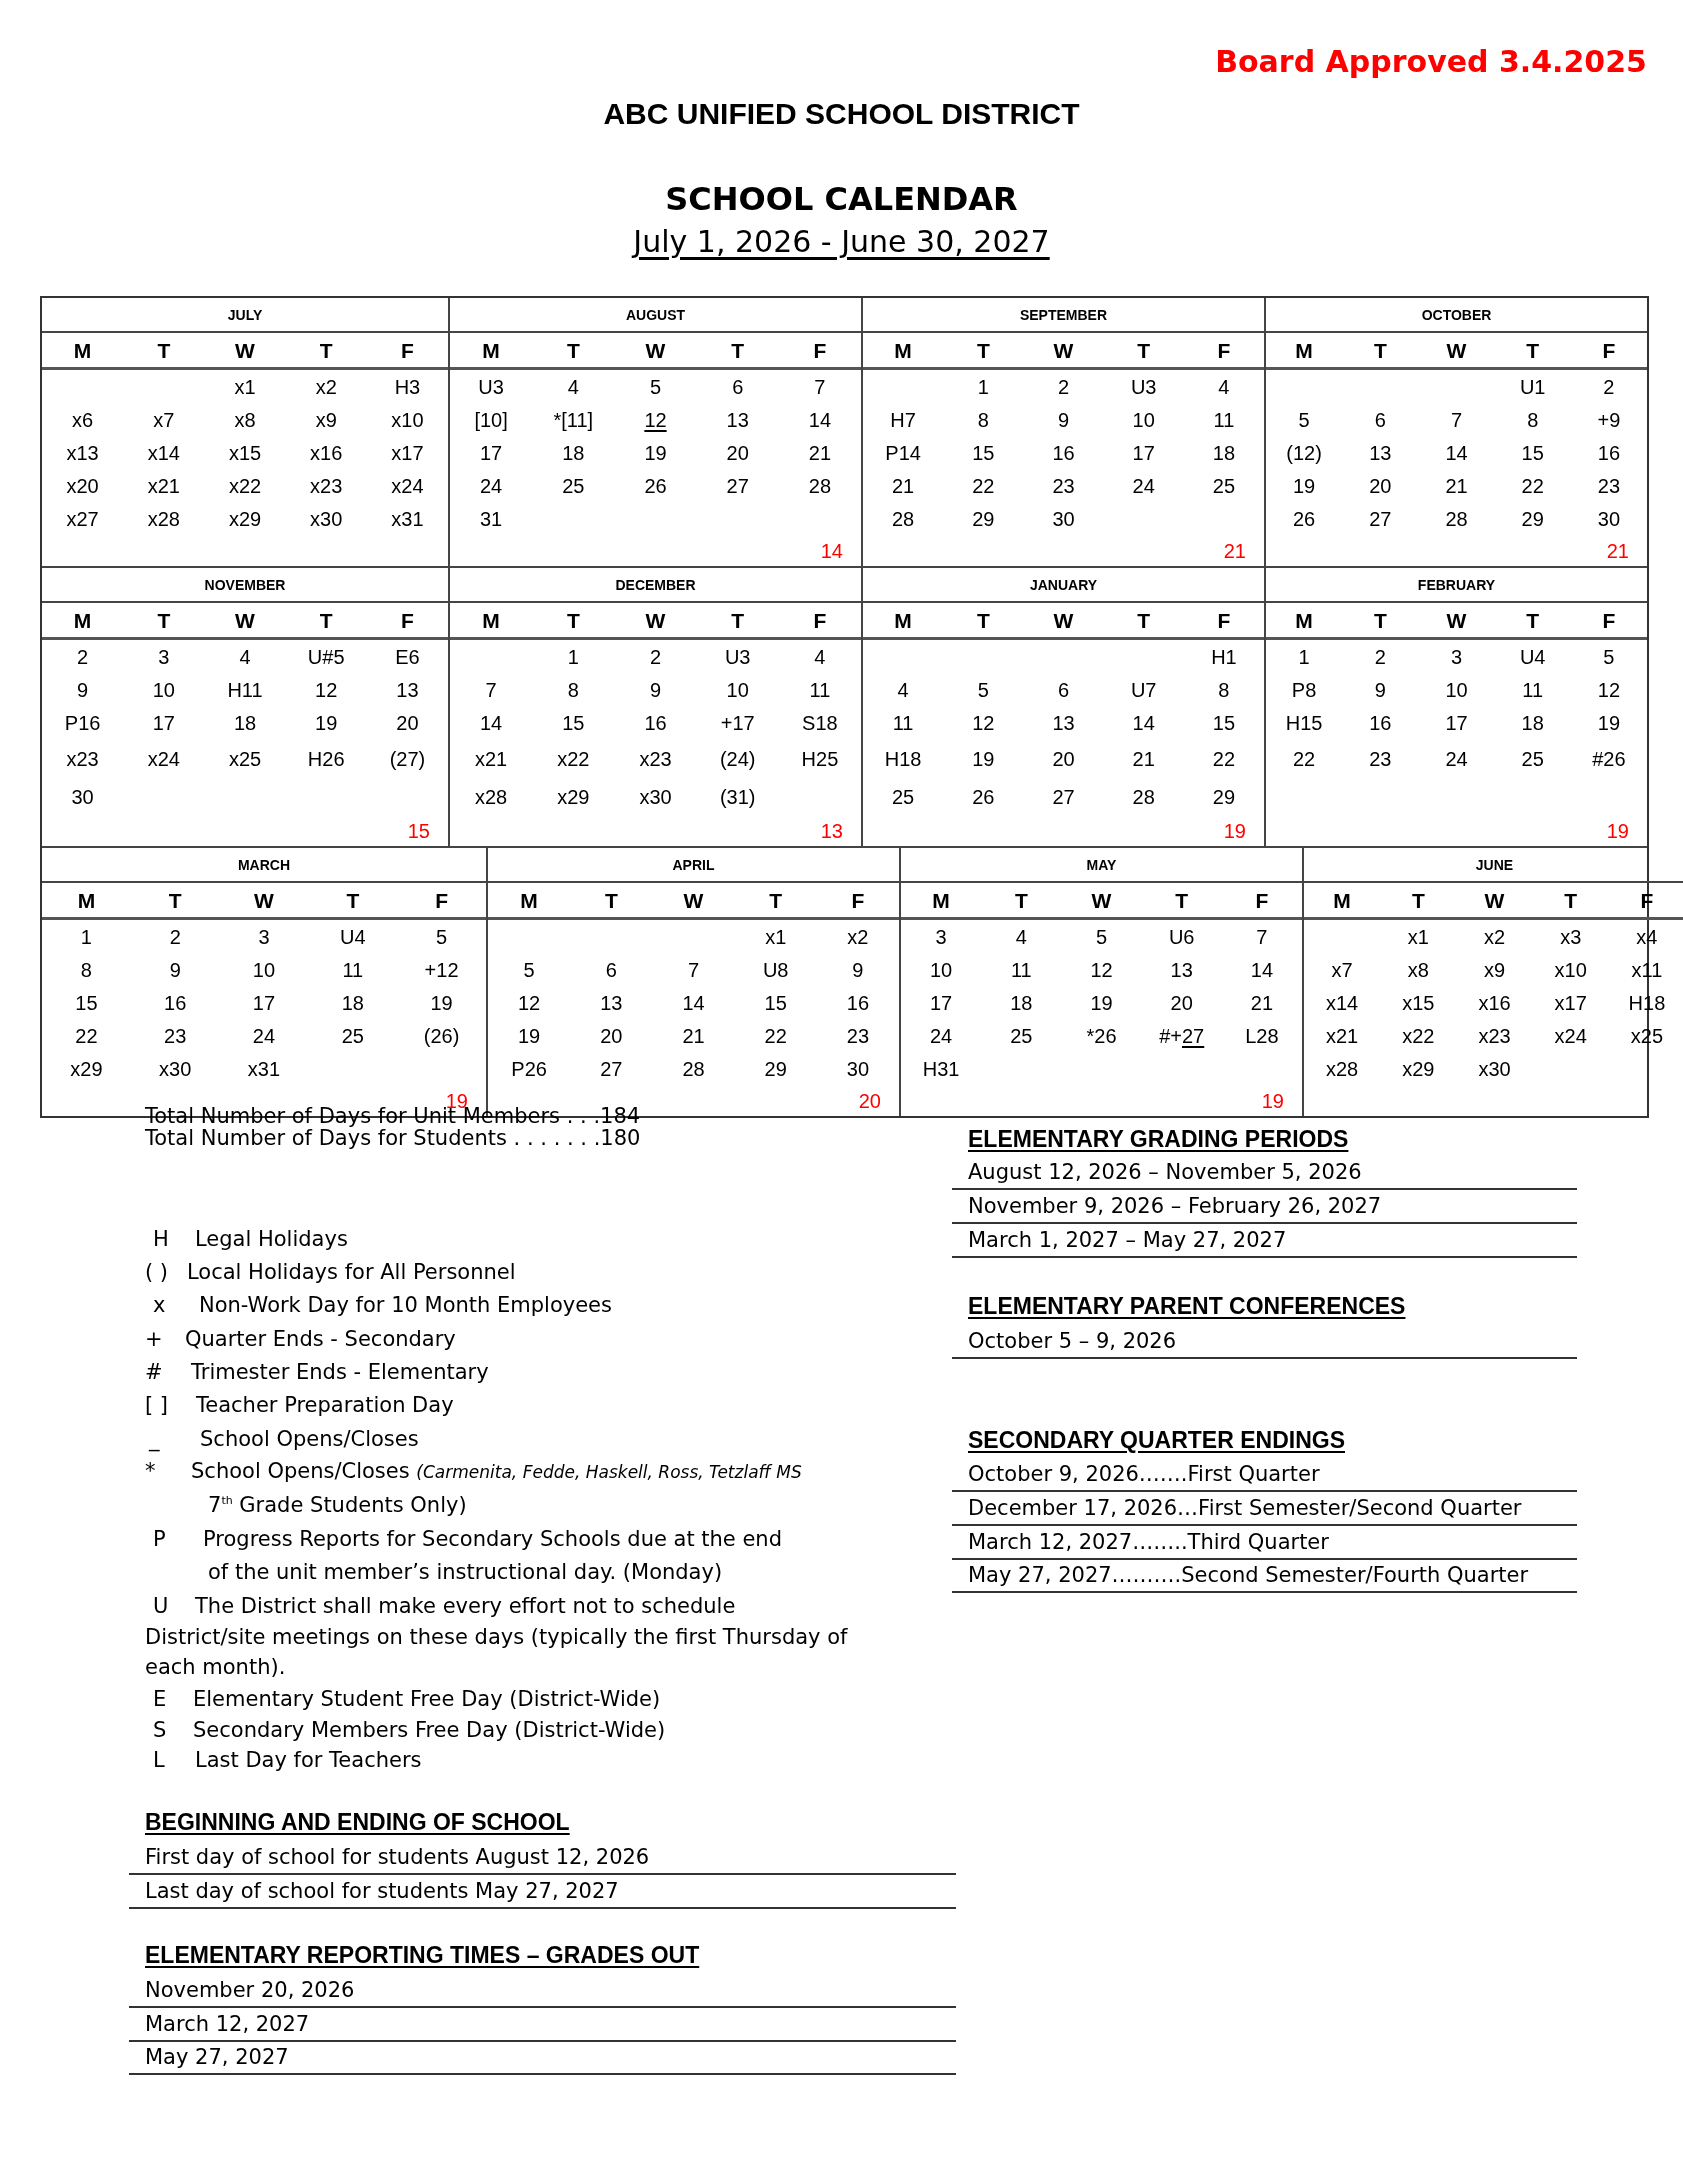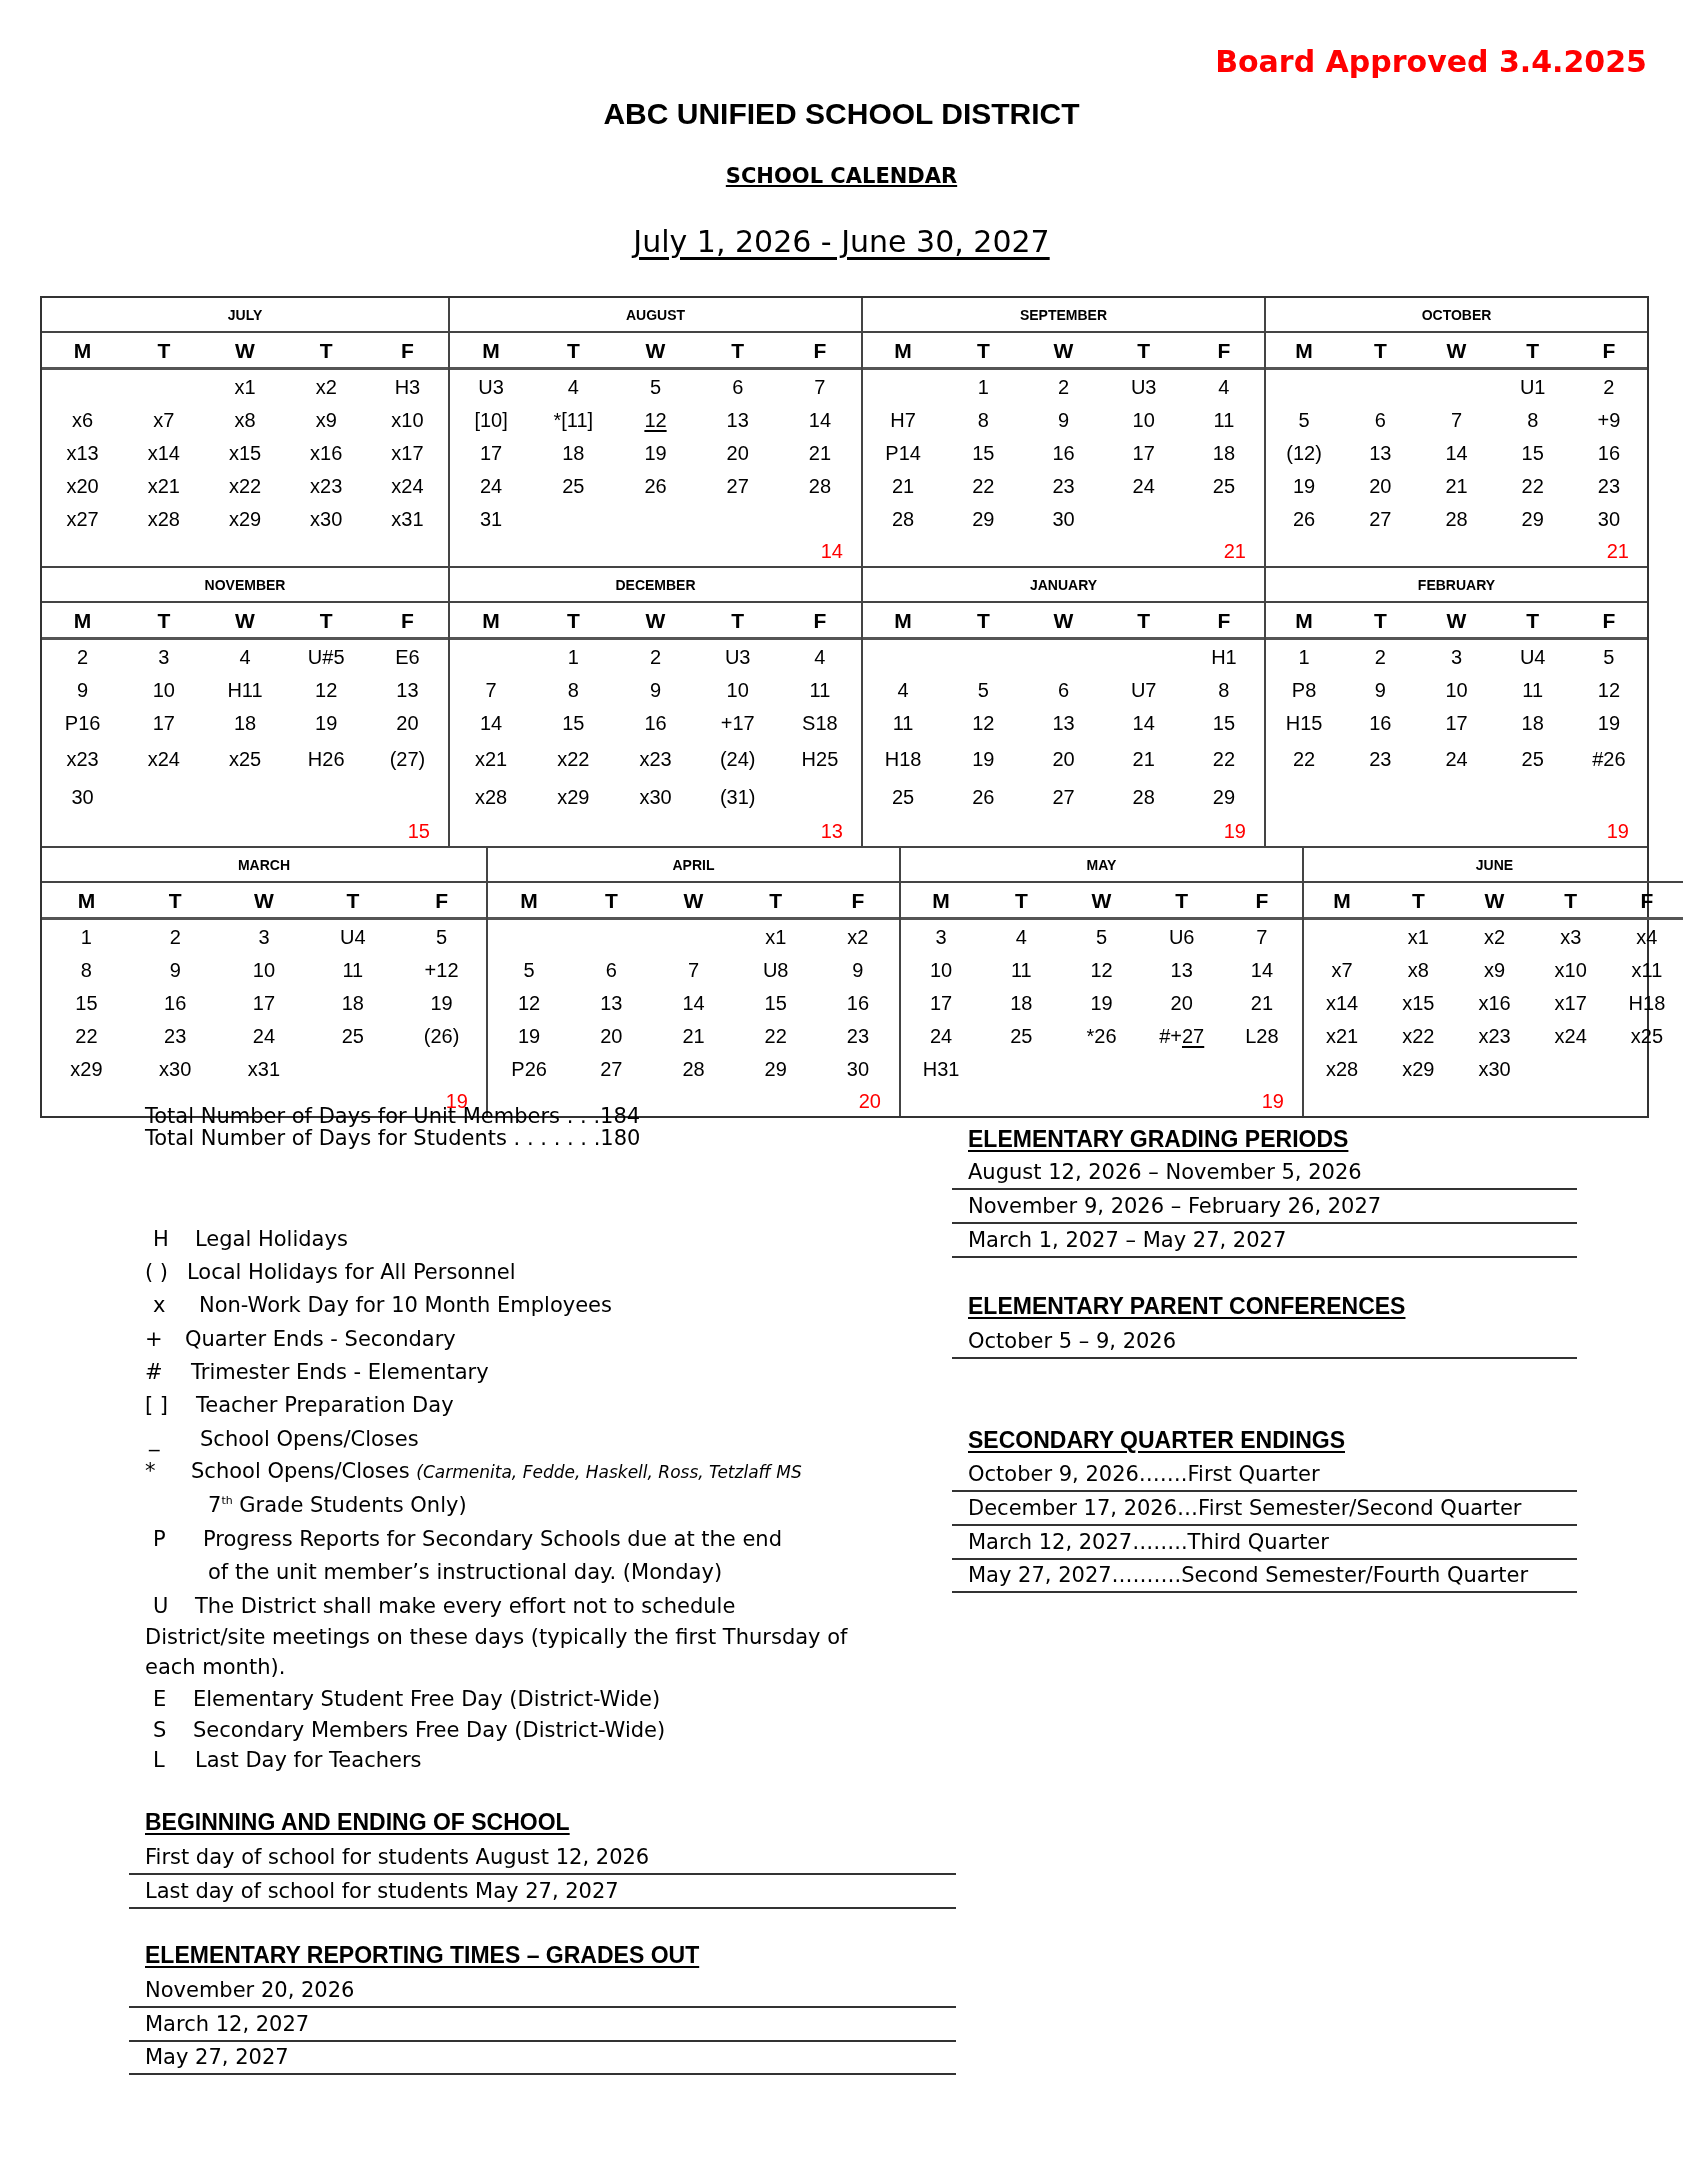--- a/index.html
+++ b/index.html
@@ -1,21 +1,21 @@
 <!DOCTYPE html>
 <html><head>
 <meta charset="utf-8">
 <style>
   html, body { margin:0; padding:0; background:#fff; }
   body { width:1683px; height:2178px; position:relative; overflow:hidden; font-family:"Liberation Sans", sans-serif; color:#000; }
   .abs { position:absolute; }
   #approved { right:36px; top:44px; font-family:"DejaVu Sans", sans-serif; font-weight:bold; font-size:30px; color:#ff0000; letter-spacing:0px; }
   .title { left:0; width:1683px; text-align:center; font-weight:bold; }
   #t1 { top:97px; font-size:30px; font-family:"Liberation Sans", sans-serif; }
-  #t2 { top:164px; font-size:21px; font-family:"DejaVu Sans", sans-serif; letter-spacing:0;text-decoration:underline; }
+  #t2 { top:180px; font-size:32px; font-family:"DejaVu Sans", sans-serif; letter-spacing:0; }
   #t3 { top:224px; font-size:30px; font-weight:normal; font-family:"DejaVu Sans", sans-serif; }
   #t3 span { text-decoration:underline; text-underline-offset:5px; }
 
   #cal { left:40px; top:296px; width:1609px; border:2px solid #333; box-sizing:border-box; }
   .qrow { display:flex; border-bottom:2px solid #444; }
   .qrow:last-child { border-bottom:none; }
   .month { flex:none; border-right:2px solid #444; box-sizing:border-box; }
   .month:last-child { border-right:none; }
   .mname { height:33px; line-height:34px; text-align:center; font-weight:bold; font-size:14px; border-bottom:2px solid #444; }
   .dhdr { display:flex; height:34px; line-height:35px; border-bottom:3px solid #555; font-weight:bold; font-size:21px; }

